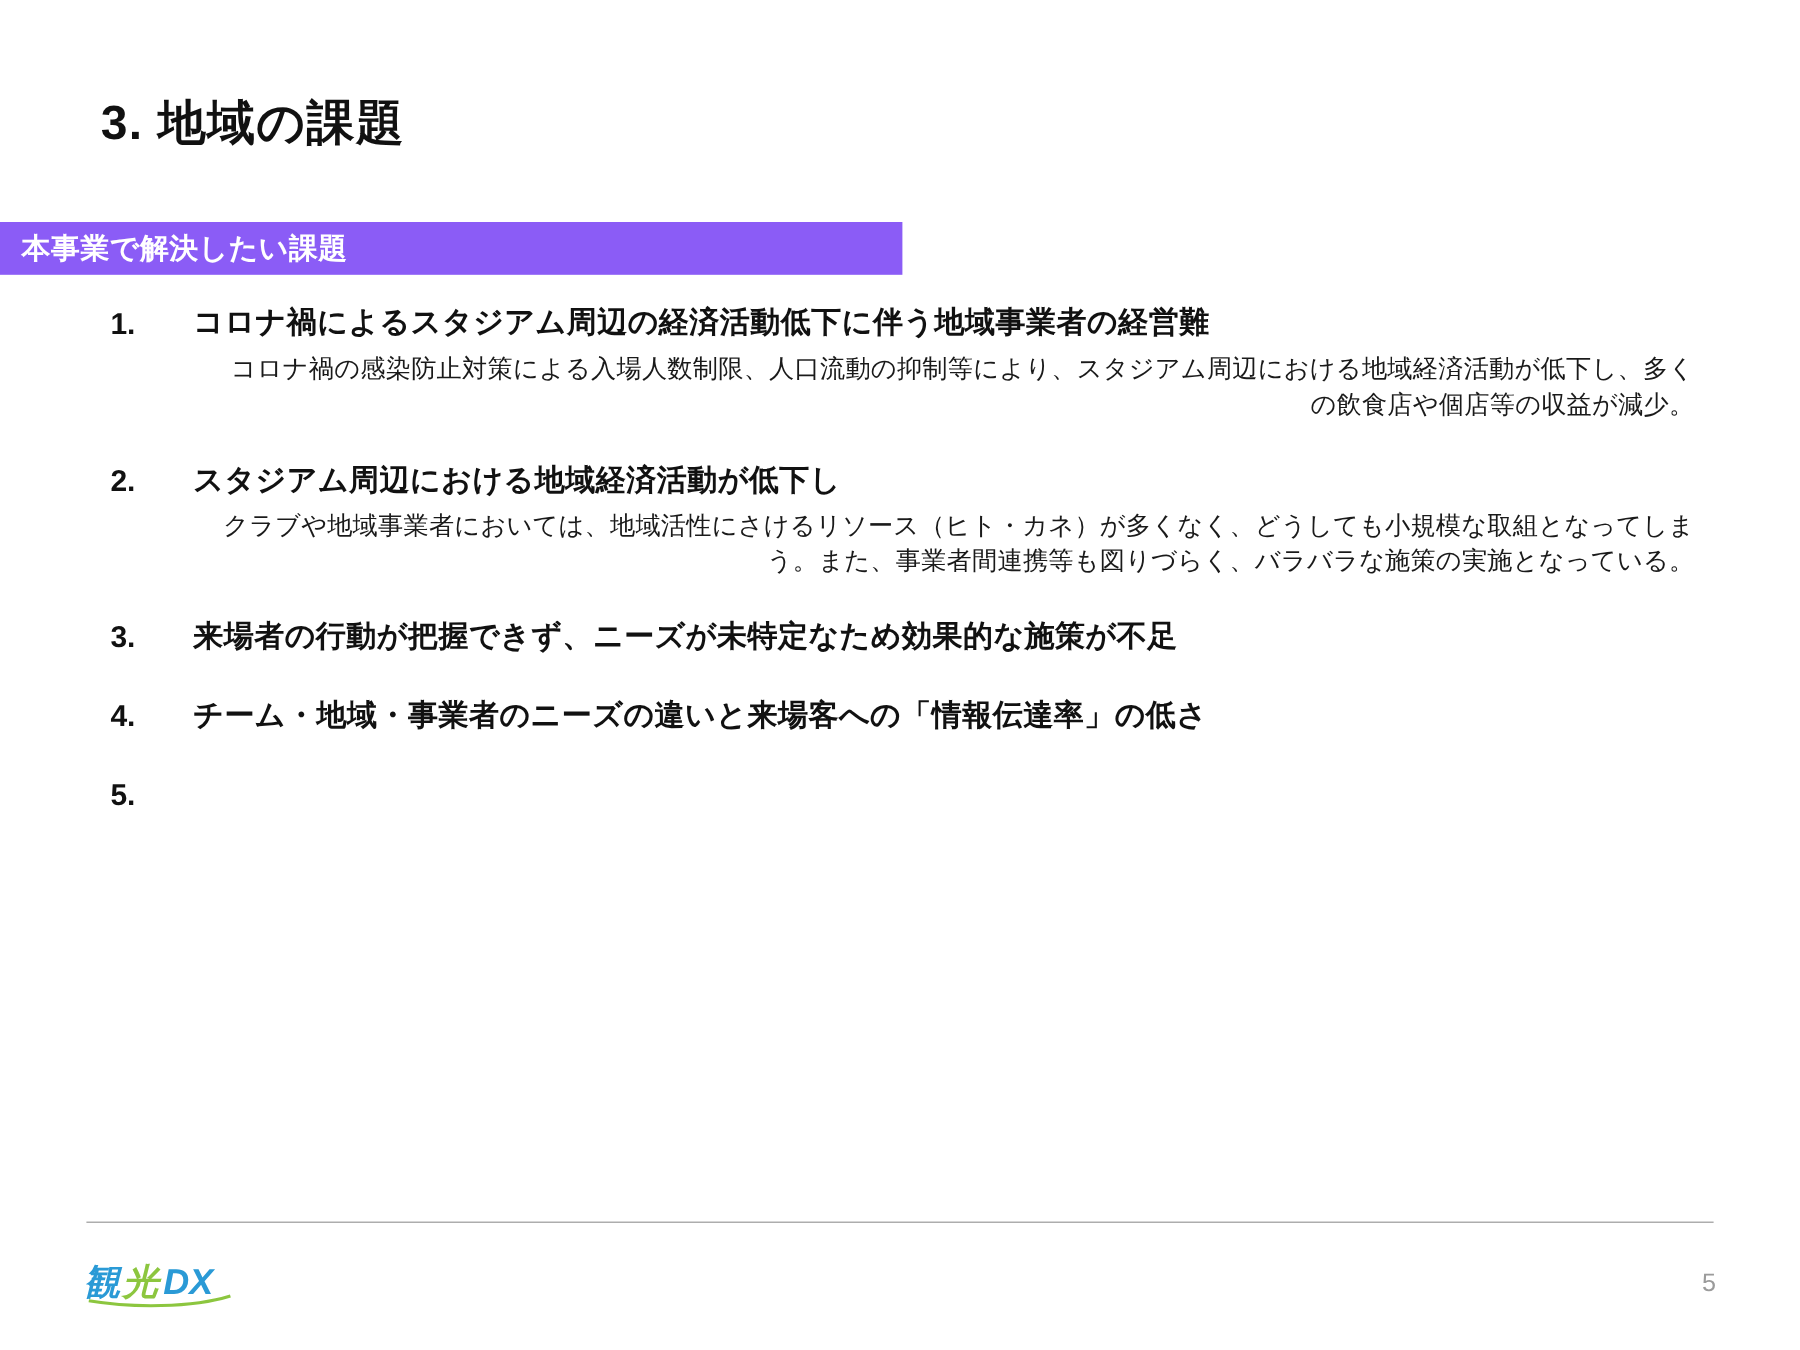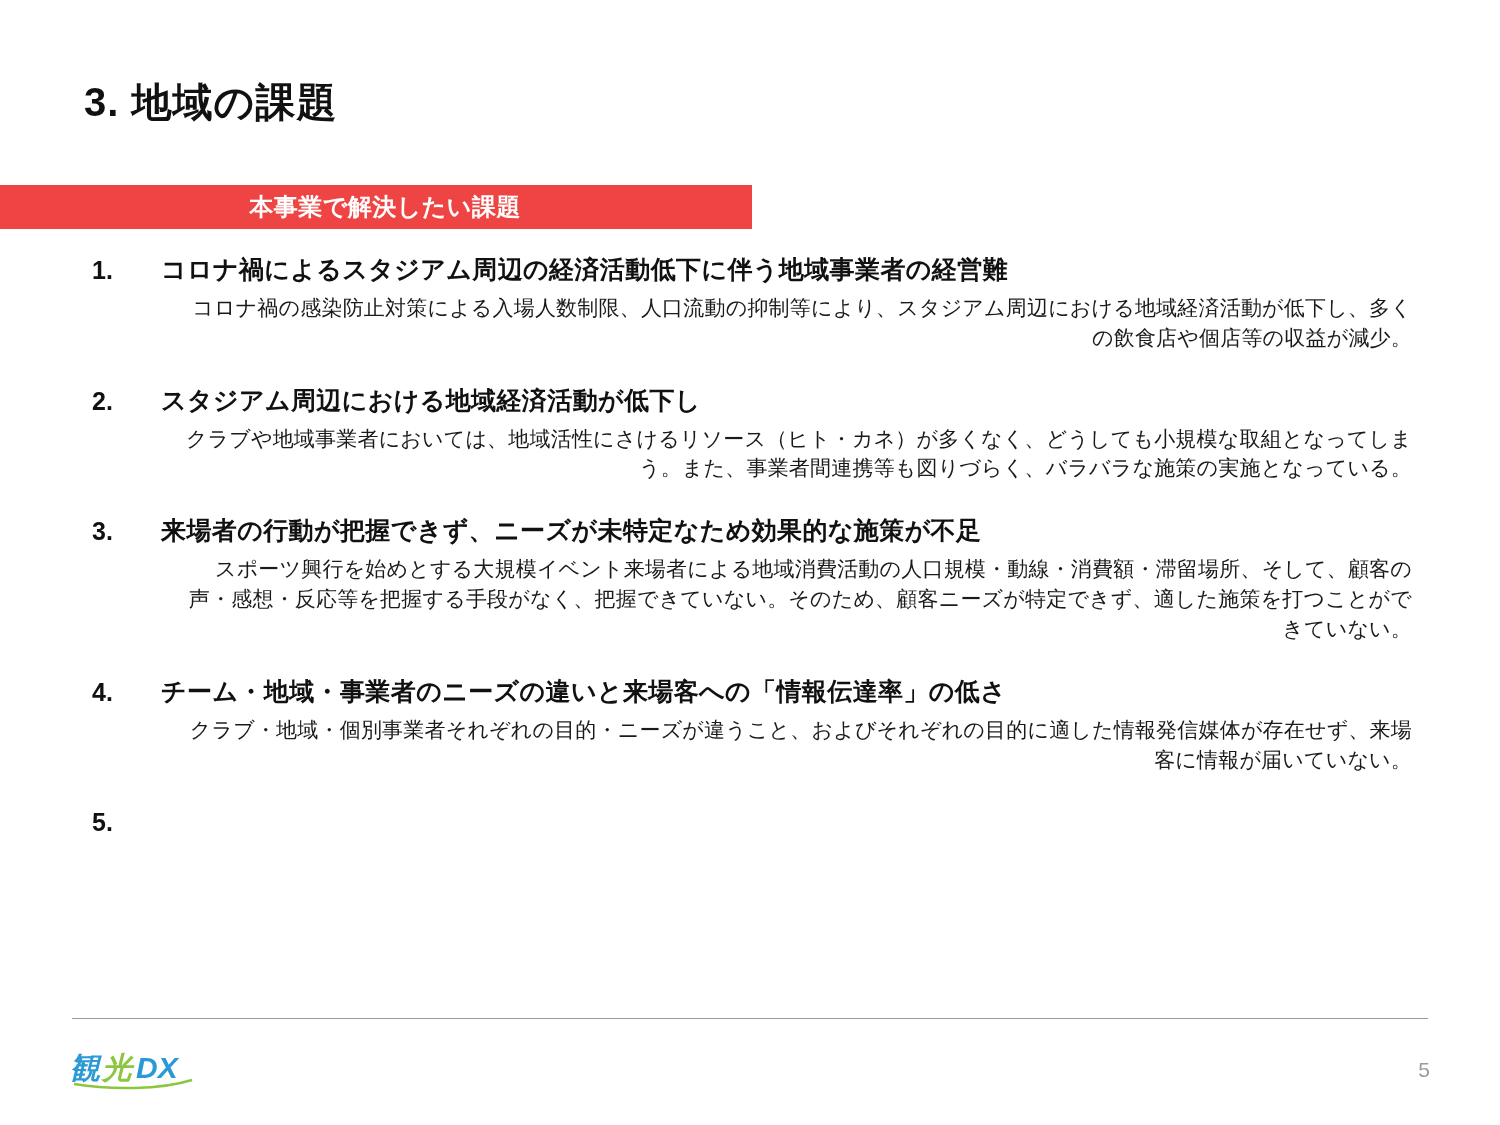--- a/index.html
+++ b/index.html
@@ -30,24 +30,23 @@
     letter-spacing: 1px;
     color: #111111;
     white-space: nowrap;
   }
   .section-band {
     position: absolute;
     left: 0;
     top: 185px;
     width: 752px;
     height: 44px;
-    background: #ef4444;
+    background: #8b5cf6;
     display: flex;
     align-items: center;
-    justify-content: center;
   }
   .section-band-label {
     color: #ffffff;
     font-size: 24px;
     font-weight: bold;
     margin-left: 18px;
     letter-spacing: 0.5px;
   }
   .content {
     position: absolute;
@@ -139,29 +138,27 @@
       <div class="item-body">
         <div class="item-heading">スタジアム周辺における地域経済活動が低下し</div>
         <div class="item-desc">クラブや地域事業者においては、地域活性にさけるリソース（ヒト・カネ）が多くなく、どうしても小規模な取組となってしまう。また、事業者間連携等も図りづらく、バラバラな施策の実施となっている。</div>
       </div>
     </div>
 
     <div class="item">
       <div class="item-number">3.</div>
       <div class="item-body">
         <div class="item-heading">来場者の行動が把握できず、ニーズが未特定なため効果的な施策が不足</div>
-        <div class="item-desc">スポーツ興行を始めとする大規模イベント来場者による地域消費活動の人口規模・動線・消費額・滞留場所、そして、顧客の声・感想・反応等を把握する手段がなく、把握できていない。そのため、顧客ニーズが特定できず、適した施策を打つことができていない。</div>
       </div>
     </div>
 
     <div class="item">
       <div class="item-number">4.</div>
       <div class="item-body">
         <div class="item-heading">チーム・地域・事業者のニーズの違いと来場客への「情報伝達率」の低さ</div>
-        <div class="item-desc">クラブ・地域・個別事業者それぞれの目的・ニーズが違うこと、およびそれぞれの目的に適した情報発信媒体が存在せず、来場客に情報が届いていない。</div>
       </div>
     </div>
 
     <div class="item">
       <div class="item-number">5.</div>
       <div class="item-body">
       </div>
     </div>
 
   </div>

